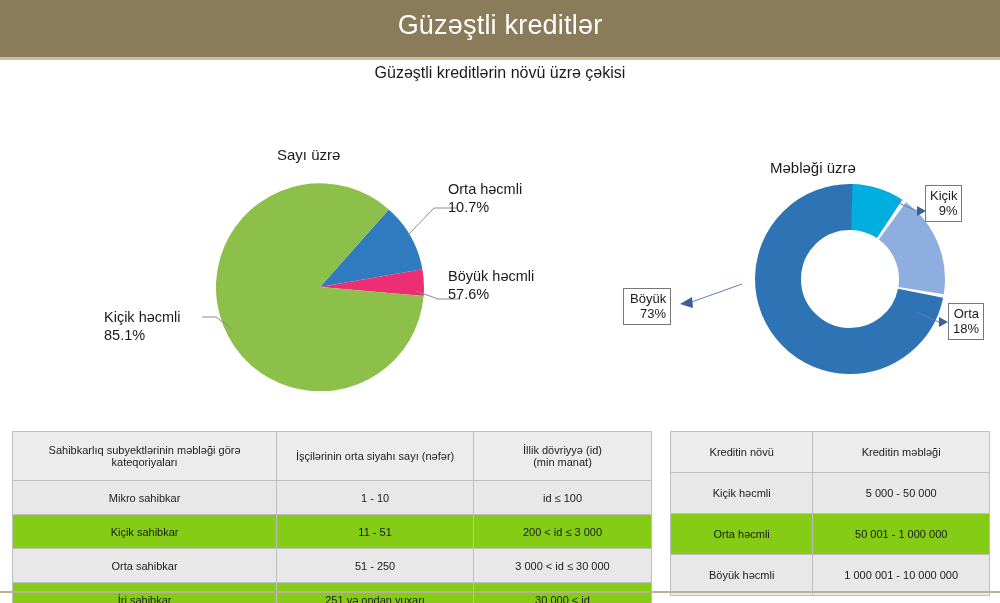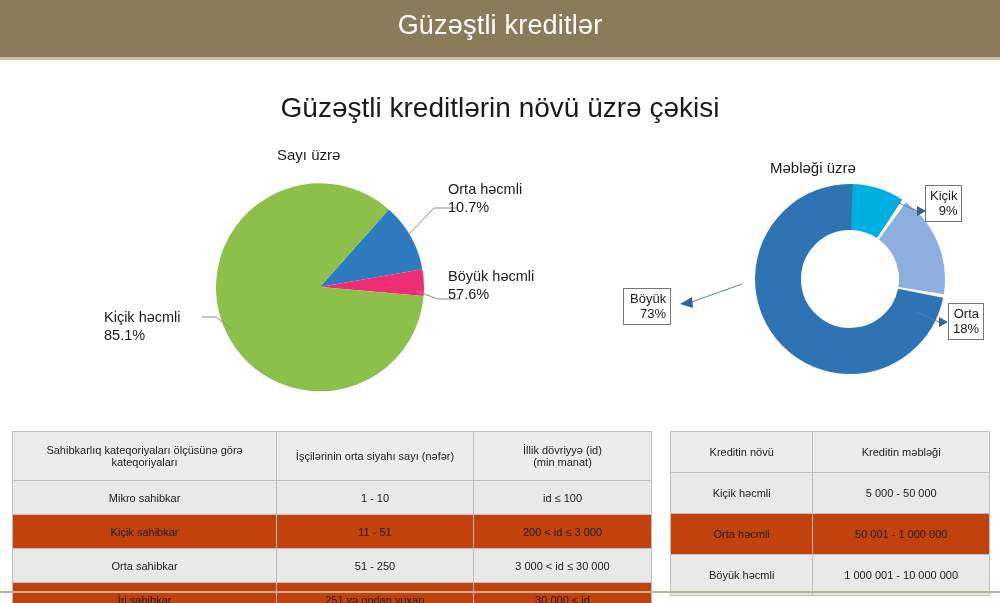--- a/index.html
+++ b/index.html
@@ -42,24 +42,24 @@
     text-align: center;
     font-size: 27px;
     color: #ffffff;
     letter-spacing: 0.2px;
     font-weight: 400;
   }
 
   
   .chart-title {
     position: absolute;
-    left: 0; top: 92px;
+    left: 0; top: 64px;
     width: 1000px;
     text-align: center;
-    font-size: 28px;
+    font-size: 16px;
     color: #1a1a1a;
     font-weight: 400;
   }
 
   
   .sub-title {
     position: absolute;
     font-size: 15px;
     color: #1a1a1a;
     font-weight: 400;
@@ -116,21 +116,21 @@
     background: #f2f2f2;
   }
   table.grid td, table.grid th {
     border: 1px solid #bfbfbf;
     padding: 5px 6px;
     text-align: center;
     font-weight: 400;
     vertical-align: middle;
   }
   table.grid tr.odd td { background: #e8e8e8; }
-  table.grid tr.even td { background: #c2410c; }
+  table.grid tr.even td { background: #84cc16; }
   table.grid tr.hdr td { background: #ececec; }
 
   #table-left { left: 12px; top: 431px; width: 640px; }
   #table-left td.c0 { width: 266px; }
   #table-left td.c1 { width: 195px; }
   #table-left td.c2 { width: 175px; }
   #table-left tr.hdr td { height: 38px; }
   #table-left tr.body td { height: 23px; }
 
   #table-right { left: 670px; top: 431px; width: 320px; }
@@ -234,21 +234,21 @@
   </svg>
   <div class="callout" id="callout-boyuk">
     <span class="c-line">Böyük</span>
     <span class="c-line">73%</span>
   </div>
 
   <table class="grid" id="table-left">
     <tbody>
       <tr class="hdr">
         <td class="c0">
-          <span>Sahibkarlıq kateqoriyaları ölçüsünə görə</span>
+          <span>Sahibkarlıq subyektlərinin məbləği görə</span>
           <br>
           <span>kateqoriyaları</span>
         </td>
         <td class="c1">
           <span>İşçilərinin orta siyahı sayı (nəfər)</span>
         </td>
         <td class="c2">
           <span>İllik dövriyyə (id)</span>
           <br>
           <span>(min manat)</span>

